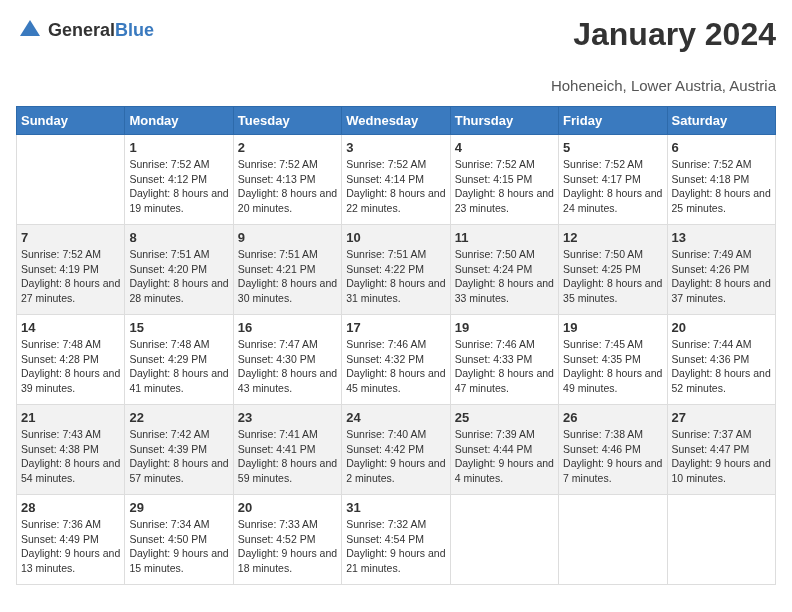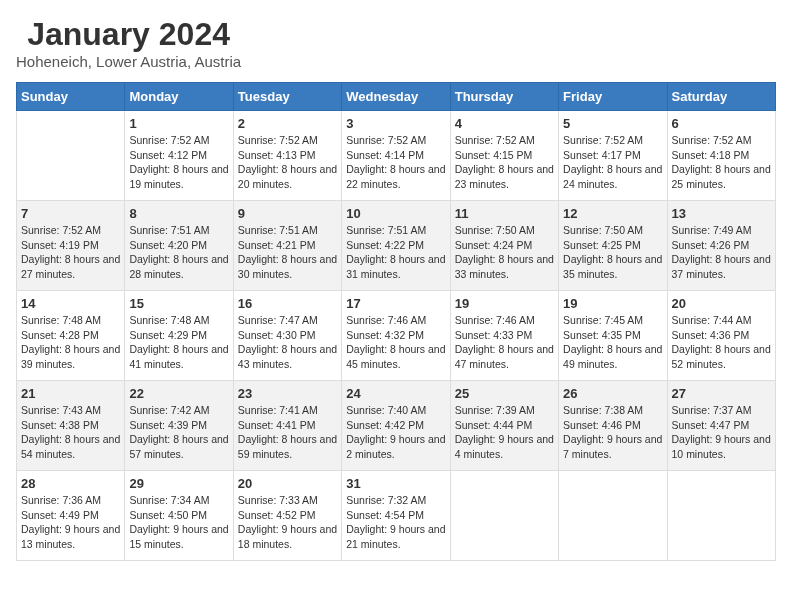--- a/index.html
+++ b/index.html
@@ -35,25 +35,25 @@
       width: 28px;
       height: 28px;
     }
     .title-area {
       text-align: right;
     }
     .month-title {
       font-size: 32px;
       font-weight: bold;
       color: #333;
-      text-align: center;
     }
     .location-title {
       font-size: 15px;
       color: #555;
+      margin-top: 24px;
     }
     table {
       width: 100%;
       border-collapse: collapse;
       table-layout: fixed;
       padding-left: 16px;
     }
     thead tr {
       background: #3a7abf;
       color: #fff;
@@ -89,20 +89,28 @@
     }
     .day-info {
       line-height: 1.4;
       font-size: 10.5px;
     }
   </style>
 </head>
 <body>
 
 <div class="header-area">
+  <div class="logo">
+    <svg class="logo-icon" viewBox="0 0 28 28" width="28" height="28">
+      <polygon points="14,4 24,20 4,20" fill="#3a7abf"></polygon>
+    </svg>
+    <div>
+      <span class="logo-text-general">General</span><span class="logo-text-blue">Blue</span>
+    </div>
+  </div>
   <div class="title-area">
     <div class="month-title">January 2024</div>
     <div class="location-title">Hoheneich, Lower Austria, Austria</div>
   </div>
 </div>
 
 <table>
   <thead>
     <tr>
     <th>Sunday</th>

